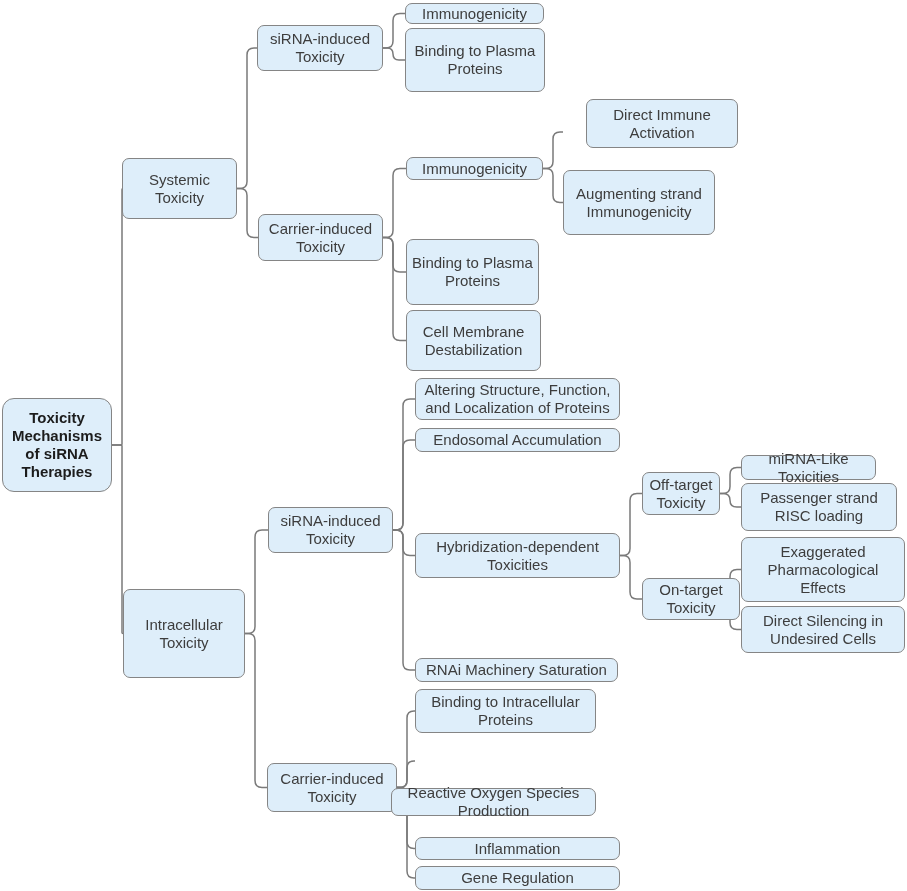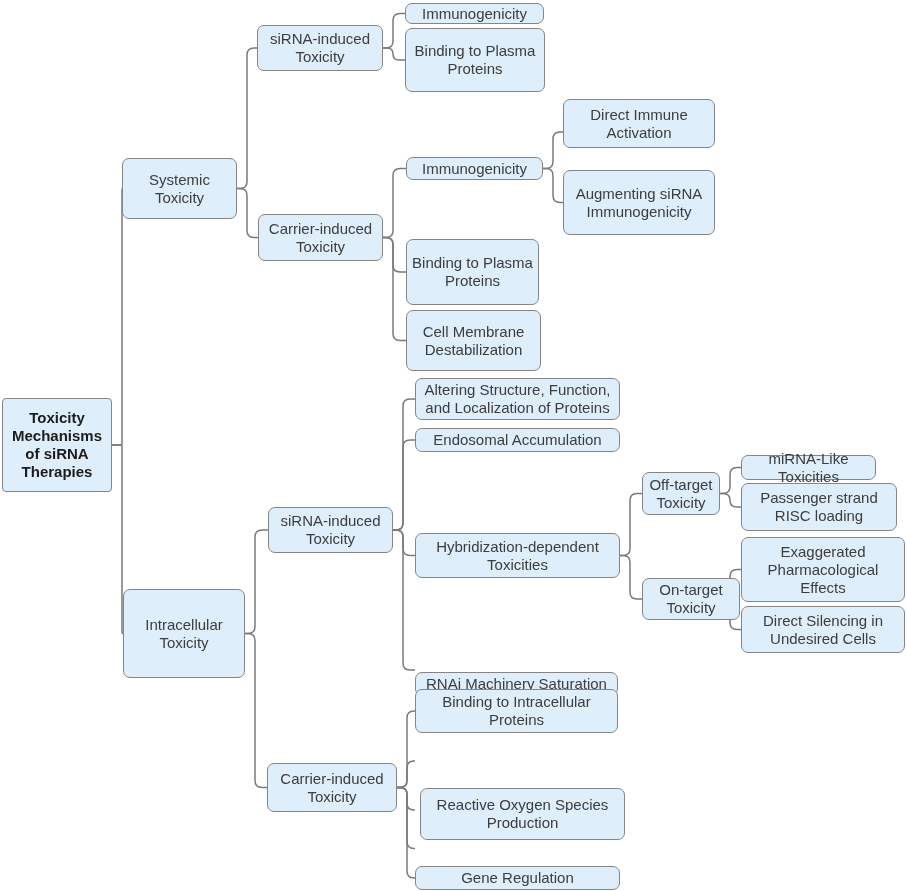--- a/index.html
+++ b/index.html
@@ -34,21 +34,21 @@
     border: 1.2px solid var(--border, #858585);
     border-radius: 7px;
     color: var(--text, #3d3d3d);
     font-size: 15px;
     line-height: 1.2;
     padding: 0 2px;
   }
   .node.root {
     font-weight: bold;
     color: var(--rootText, #1c1c1c);
-    border-radius: 4px;
+    border-radius: 12px;
   }
 </style>
 </head>
 <body>
 
 <div id="canvas" style="--bg: #ffffff; --fill: #deeefa; --border: #858585; --line: #7a7a7a; --text: #3d3d3d; --rootText: #1c1c1c;">
   <svg id="edges" xmlns="http://www.w3.org/2000/svg" viewBox="0 0 907 891">
       <path d="M112 445 L121 445 Q122 445 122 444 L122 189.5 Q122 188.5 123 188.5 L122 188.5"></path>
       <path d="M112 445 L121 445 Q122 445 122 446 L122 632.5 Q122 633.5 123 633.5 L123 633.5"></path>
       <path d="M237 188.5 L240 188.5 Q247 188.5 247 181.5 L247 55 Q247 48 254 48 L257 48"></path>
@@ -80,35 +80,36 @@
     </svg>
 
   <div class="node root" style="left:2px;top:398px;width:110px;height:94px">Toxicity Mechanisms of siRNA Therapies</div>
 
   <div class="node" style="left:122px;top:158px;width:115px;height:61px">Systemic Toxicity</div>
   <div class="node" style="left:257px;top:25px;width:126px;height:46px">siRNA-induced Toxicity</div>
   <div class="node" style="left:405px;top:3px;width:139px;height:21px">Immunogenicity</div>
   <div class="node" style="left:405px;top:28px;width:140px;height:64px">Binding to Plasma Proteins</div>
   <div class="node" style="left:258px;top:214px;width:125px;height:47px">Carrier-induced Toxicity</div>
   <div class="node" style="left:406px;top:157px;width:137px;height:23px">Immunogenicity</div>
-  <div class="node" style="left:563px;top:99px;width:152px;height:49px">Direct Immune Activation</div>
-  <div class="node" style="left:563px;top:170px;width:152px;height:65px">Augmenting siRNA Immunogenicity</div>
+  <div class="node" style="left:586px;top:99px;width:152px;height:49px">Direct Immune Activation</div>
+  <div class="node" style="left:563px;top:170px;width:152px;height:65px">Augmenting strand Immunogenicity</div>
   <div class="node" style="left:406px;top:239px;width:133px;height:66px">Binding to Plasma Proteins</div>
   <div class="node" style="left:406px;top:310px;width:135px;height:61px">Cell Membrane Destabilization</div>
 
   <div class="node" style="left:123px;top:589px;width:122px;height:89px">Intracellular Toxicity</div>
   <div class="node" style="left:268px;top:507px;width:125px;height:46px">siRNA-induced Toxicity</div>
   <div class="node" style="left:415px;top:378px;width:205px;height:42px">Altering Structure, Function, and Localization of Proteins</div>
   <div class="node" style="left:415px;top:428px;width:205px;height:24px">Endosomal Accumulation</div>
   <div class="node" style="left:415px;top:533px;width:205px;height:45px">Hybridization-dependent Toxicities</div>
   <div class="node" style="left:642px;top:472px;width:78px;height:43px">Off-target Toxicity</div>
   <div class="node" style="left:741px;top:455px;width:135px;height:25px">miRNA-Like Toxicities</div>
   <div class="node" style="left:741px;top:483px;width:156px;height:48px">Passenger strand RISC loading</div>
   <div class="node" style="left:642px;top:578px;width:98px;height:42px">On-target Toxicity</div>
   <div class="node" style="left:741px;top:537px;width:164px;height:65px">Exaggerated Pharmacological Effects</div>
   <div class="node" style="left:741px;top:606px;width:164px;height:47px">Direct Silencing in Undesired Cells</div>
-  <div class="node" style="left:415px;top:672px;width:203px;height:24px">RNAi Machinery Saturation</div>
+  <div class="node" style="left:415px;top:658px;width:203px;height:24px">RNAi Machinery Saturation</div>
 
   <div class="node" style="left:267px;top:763px;width:130px;height:49px">Carrier-induced Toxicity</div>
-  <div class="node" style="left:415px;top:689px;width:203px;height:44px">Binding to Intracellular Proteins</div>
-  <div class="node" style="left:420px;top:788px;width:205px;height:52px">Reactive Oxygen Species Production</div>
+  <div class="node" style="left:415px;top:689px;width:181px;height:44px">Binding to Intracellular Proteins</div>
+  <div class="node" style="left:391px;top:788px;width:205px;height:28px">Reactive Oxygen Species Production</div>
+  <div class="node" style="left:415px;top:837px;width:205px;height:23px">Inflammation</div>
   <div class="node" style="left:415px;top:866px;width:205px;height:24px">Gene Regulation</div>
 </div>
 
 </body></html>

